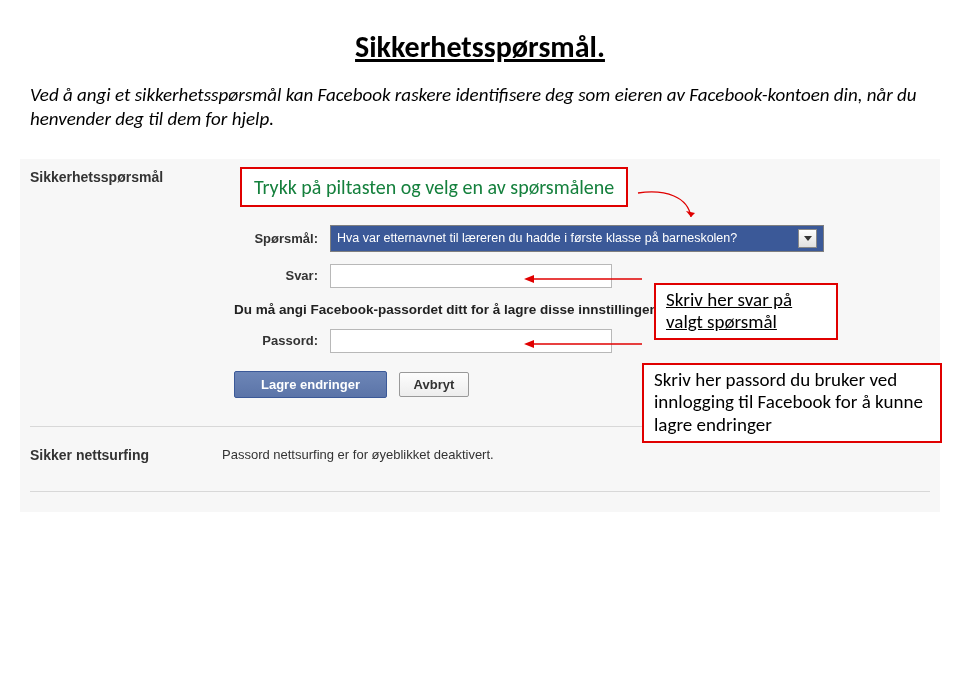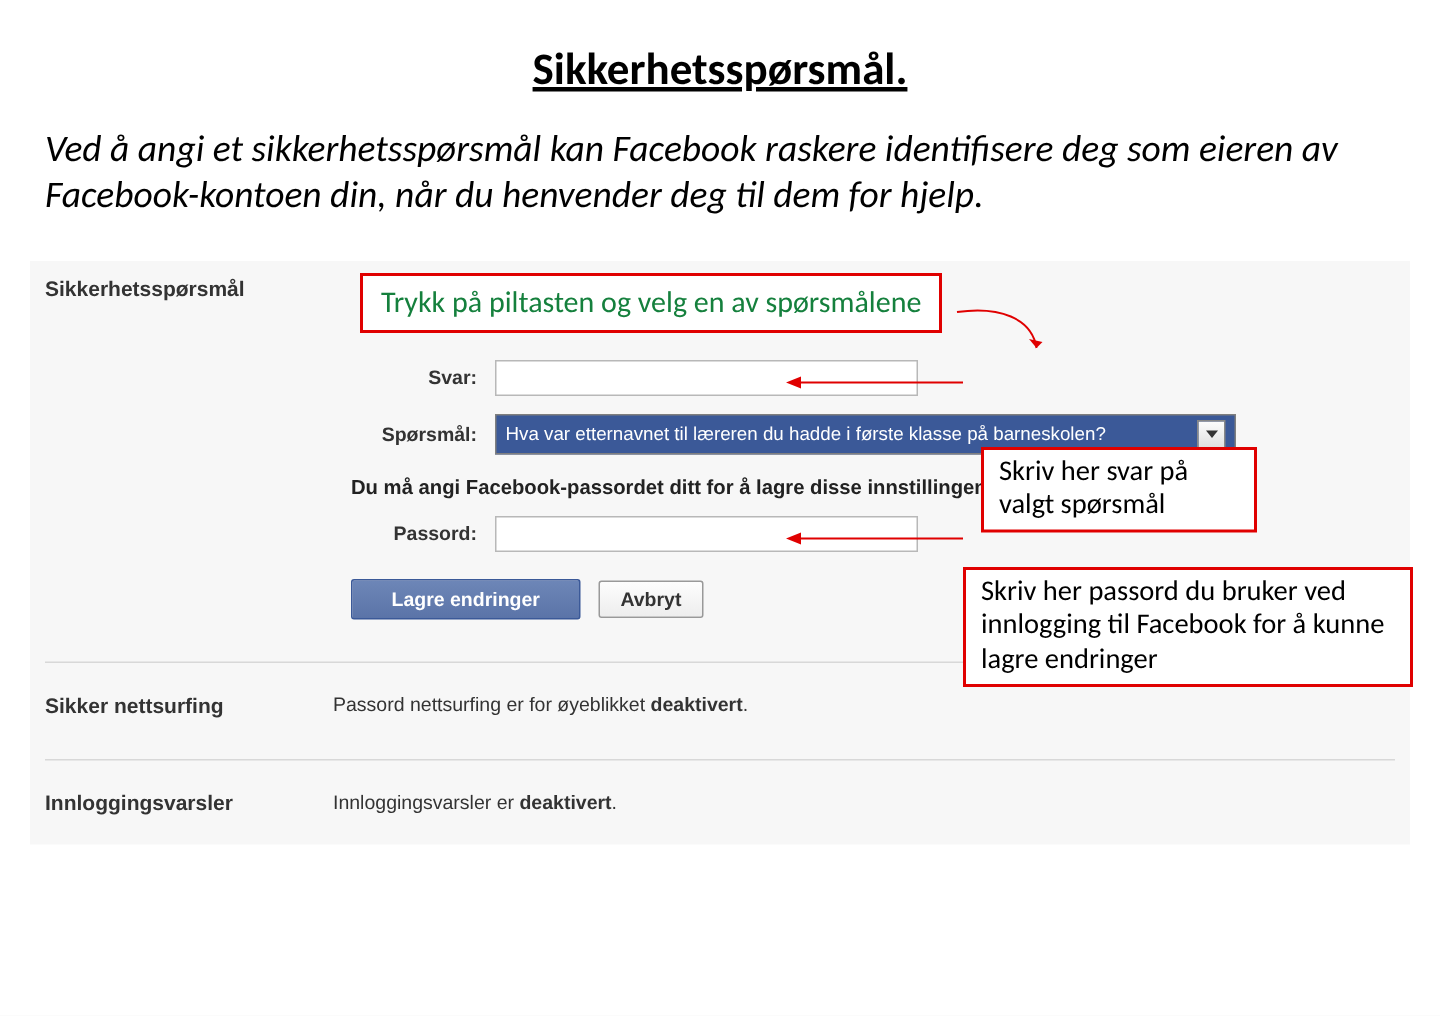--- a/index.html
+++ b/index.html
@@ -14,21 +14,21 @@
     text-align: center;
     font-family: Calibri, Arial, sans-serif;
     font-size: 30px;
     font-weight: bold;
     text-decoration: underline;
     margin: 8px 0 18px;
     color: #000;
   }
   .intro {
     font-family: Calibri, Arial, sans-serif;
-    font-size: 25px;
+    font-size: 19px;
     font-style: italic;
     line-height: 1.25;
     margin: 0 10px 28px;
     color: #000;
   }
   .sshot {
     position: relative;
     background: #f7f7f7;
     padding: 0 10px 20px;
   }
@@ -175,21 +175,21 @@
     width: 180px;
     flex-shrink: 0;
     font-weight: bold;
     font-size: 14px;
     color: #333;
   }
   .bottom-text {
     color: #333;
     font-size: 13px;
   }
-  .bottom-text .bold { font-weight: bold; }
+  .bottom-text .bold { font-weight: normal; }
   .red-arrow-head {
     fill: #e00000;
   }
   .red-line {
     stroke: #e00000;
     stroke-width: 1.3;
     fill: none;
   }
 </style>
 </head>
@@ -208,38 +208,38 @@
       <div style="position:relative; padding-left:6px; margin-bottom:18px;">
         <div class="callout-1">
           <span>Trykk på piltasten og velg en av spørsmålene</span>
           <svg class="arrow-1" viewBox="0 0 60 38">
             <path class="red-line" d="M2 6 C 30 2, 52 10, 55 30"></path>
             <polygon class="red-arrow-head" points="55,30 50,24 59,26"></polygon>
           </svg>
         </div>
       </div>
 
+      <div class="form-row">
+        <div class="form-label">Spørsmål:</div>
+        <div class="select-like">
+          <span>Hva var etternavnet til læreren du hadde i første klasse på barneskolen?</span>
+          <span class="arrow-btn"></span>
+        </div>
+      </div>
+
       <div class="form-row" style="position:relative;">
         <div class="form-label">Svar:</div>
         <div class="input-like"></div>
         <svg class="arrow-svg" style="left:290px; top:10px; width:120px; height:10px;" viewBox="0 0 120 10">
           <line class="red-line" x1="118" y1="5" x2="8" y2="5"></line>
           <polygon class="red-arrow-head" points="0,5 10,1 10,9"></polygon>
         </svg>
       </div>
 
-      <div class="form-row">
-        <div class="form-label">Spørsmål:</div>
-        <div class="select-like">
-          <span>Hva var etternavnet til læreren du hadde i første klasse på barneskolen?</span>
-          <span class="arrow-btn"></span>
-        </div>
-      </div>
-
-      <div class="callout-2" style="left:420px; top:116px; width:160px;">
+      <div class="callout-2" style="left:420px; top:116px; width:160px;text-decoration:underline;">
         <span>Skriv her svar på valgt spørsmål</span>
       </div>
 
       <div class="subtext">Du må angi Facebook-passordet ditt for å lagre disse innstillingene.</div>
 
       <div class="form-row" style="position:relative;">
         <div class="form-label">Passord:</div>
         <div class="input-like"></div>
         <svg class="arrow-svg" style="left:290px; top:10px; width:120px; height:10px;" viewBox="0 0 120 10">
           <line class="red-line" x1="118" y1="5" x2="8" y2="5"></line>
@@ -263,20 +263,14 @@
 
   <div class="bottom-row">
     <div class="bottom-label">Sikker nettsurfing</div>
     <div class="bottom-text">
       <span>Passord nettsurfing er for øyeblikket </span><span class="bold">deaktivert</span>.
     </div>
   </div>
 
   <div class="hr"></div>
 
-  <div class="bottom-row">
-    <div class="bottom-label">Innloggingsvarsler</div>
-    <div class="bottom-text">
-      <span>Innloggingsvarsler er </span><span class="bold">deaktivert</span>.
-    </div>
-  </div>
 
 </div>
 
 </body></html>

